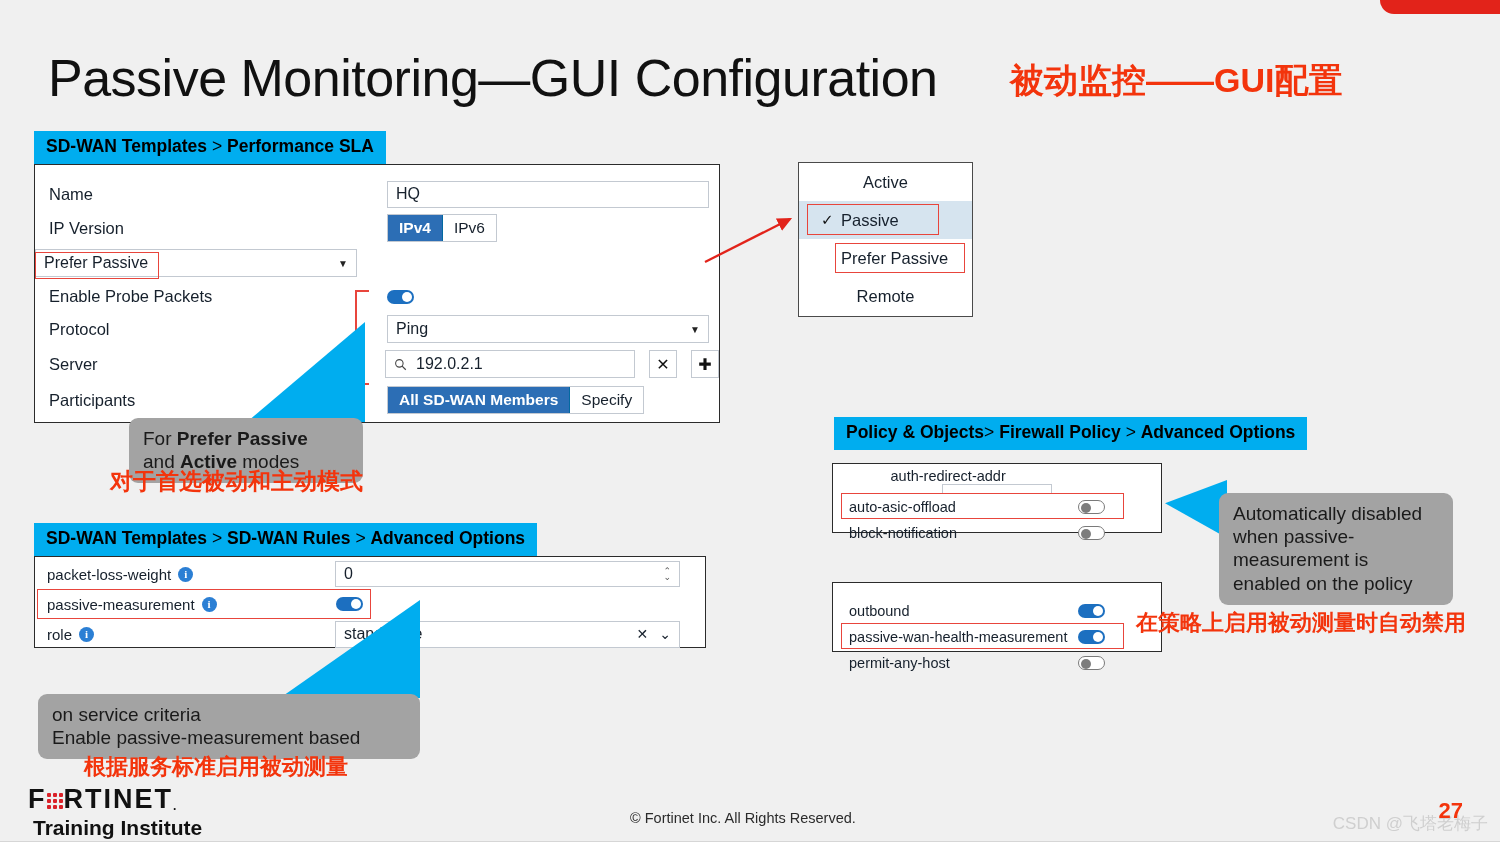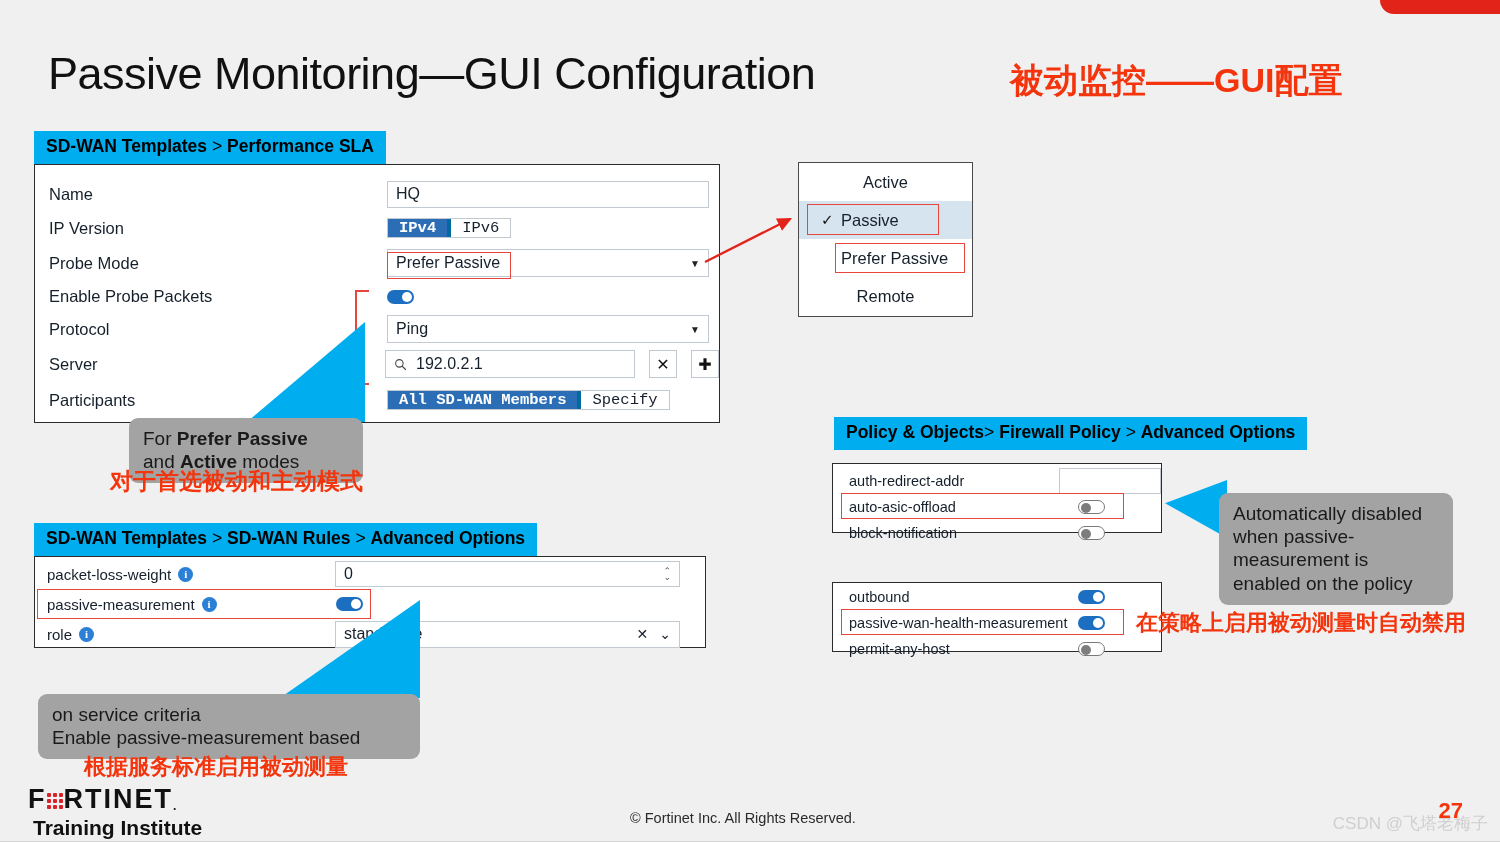--- a/index.html
+++ b/index.html
@@ -11,21 +11,21 @@
   .abs{position:absolute;}
 
   
   #top-red-tab{
     top:-14px;right:0;width:120px;height:28px;
     background:#e2231a;border-radius:0 0 0 14px;
   }
 
   
   #page-title{
-    left:48px;top:48px;font-size:45px;color:#111;font-weight:400;
+    left:48px;top:48px;font-size:52px;color:#111;font-weight:400;
     letter-spacing:-0.5px;white-space:nowrap;
   }
   #page-title-cn{
     left:1010px;top:58px;font-size:34px;color:#f3340c;font-weight:bold;
     white-space:nowrap;
   }
 
   
   .hdr-bar{
     background:#00adef;color:#000;font-weight:bold;
@@ -52,28 +52,28 @@
     padding:0 8px;
   }
   .selbox{
     height:28px;border:1px solid #c3c9d1;background:#fff;box-sizing:border-box;
     font-size:16px;color:#16202c;display:flex;align-items:center;
     padding:0 8px;justify-content:space-between;
   }
   .caret{font-size:10px;color:#222;}
 
   
-  .seg{display:flex;border:1px solid #c3c9d1;box-sizing:border-box;height:20px;font-family:Liberation Mono, monospace;}
+  .seg{display:flex;border:1px solid #c3c9d1;box-sizing:border-box;height:28px;}
   .seg>div{
     display:flex;align-items:center;justify-content:center;
     font-size:15.5px;padding:0 11px;box-sizing:border-box;color:#16202c;
     background:#fff;
   }
   .seg>div.on{background:#2c6eb5;color:#fff;font-weight:bold;}
-  .seg>div+div{border-left:4px solid #0369a1;text-align:right;}
+  .seg>div+div{border-left:1px solid #0369a1;text-align:right;}
 
   
   .tgl{width:27px;height:14px;border-radius:7px;position:relative;display:inline-block;}
   .tgl.on{background:#1c6fc0;}
   .tgl.off{background:#fff;border:1px solid #7a7a7a;box-sizing:border-box;}
   .tgl .knob{position:absolute;width:10px;height:10px;border-radius:50%;top:2px;}
   .tgl.on .knob{background:#fff;right:2px;}
   .tgl.off .knob{background:#7d7d7d;left:2px;}
 
   
@@ -175,21 +175,20 @@
     <div class="sla-label">IP Version</div>
     <div class="sla-field">
       <div class="seg">
         <div class="on">IPv4</div>
         <div>IPv6</div>
       </div>
     </div>
   </div>
 
   <div class="sla-row" style="height:36px;">
-    <div class="sla-label">Probe Mode</div>
     <div class="sla-field" style="position:relative;">
       <div class="selbox" style="width:322px;">
         <span>Prefer Passive</span>
         <span class="caret">▼</span>
       </div>
       <div class="abs redbox" style="left:0;top:3px;width:124px;height:27px;"></div>
     </div>
   </div>
 
   <div class="sla-row" style="height:31px;">
@@ -329,41 +328,41 @@
   <div>on service criteria</div>
   <div>Enable passive-measurement based</div>
 </div>
 <div class="abs cn-note small" style="left:84px;top:752px;">根据服务标准启用被动测量</div>
 
 <div class="abs hdr-bar" style="left:834px;top:417px;">
   <span>Policy &amp; Objects</span><span class="light">&gt; </span><span>Firewall Policy</span><span class="light"> &gt; </span><span>Advanced Options</span>
 </div>
 
 <div class="abs panel" id="pol-panel-1">
-  <div class="pol-row" style="margin-top:4px;position:relative;">
+  <div class="pol-row" style="margin-top:4px;position:relative;flex-direction:column;">
     <div class="pol-label">auth-redirect-addr</div>
     <div class="txtbox" style="width:110px;height:26px;"></div>
   </div>
   <div class="pol-row" style="position:relative;">
     <div class="pol-label">auto-asic-offload</div>
     <div class="tgl off">
         <span class="knob"></span>
       </div>
     <div class="abs redbox" style="left:8px;top:-1px;width:283px;height:26px;"></div>
   </div>
   <div class="pol-row">
     <div class="pol-label">block-notification</div>
     <div class="tgl off">
         <span class="knob"></span>
       </div>
   </div>
 </div>
 
 <div class="abs panel" id="pol-panel-2">
-  <div class="pol-row" style="margin-top:1px;">
+  <div class="pol-row" style="margin-top:15px;">
     <div class="pol-label">outbound</div>
     <div class="tgl on">
         <span class="knob"></span>
       </div>
   </div>
   <div class="pol-row" style="position:relative;">
     <div class="pol-label">passive-wan-health-measurement</div>
     <div class="tgl on">
         <span class="knob"></span>
       </div>

